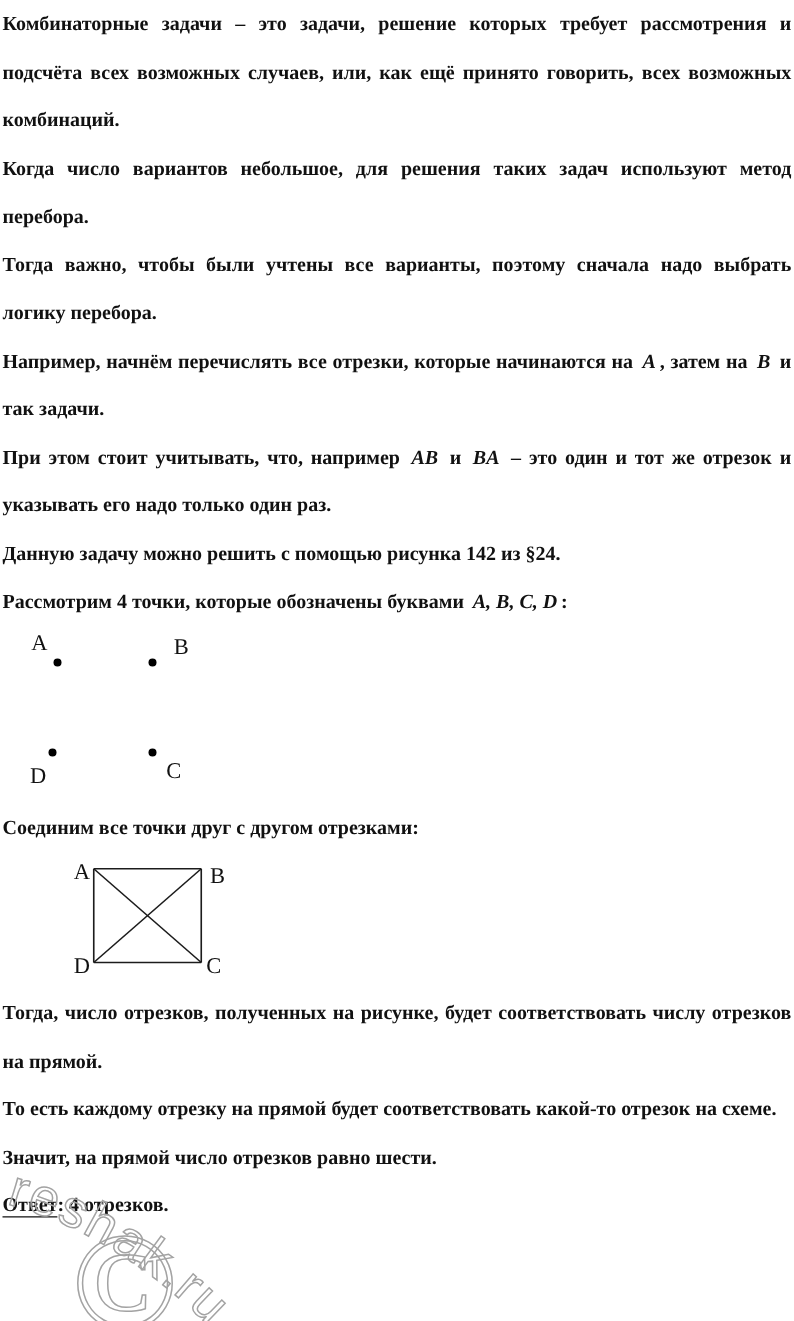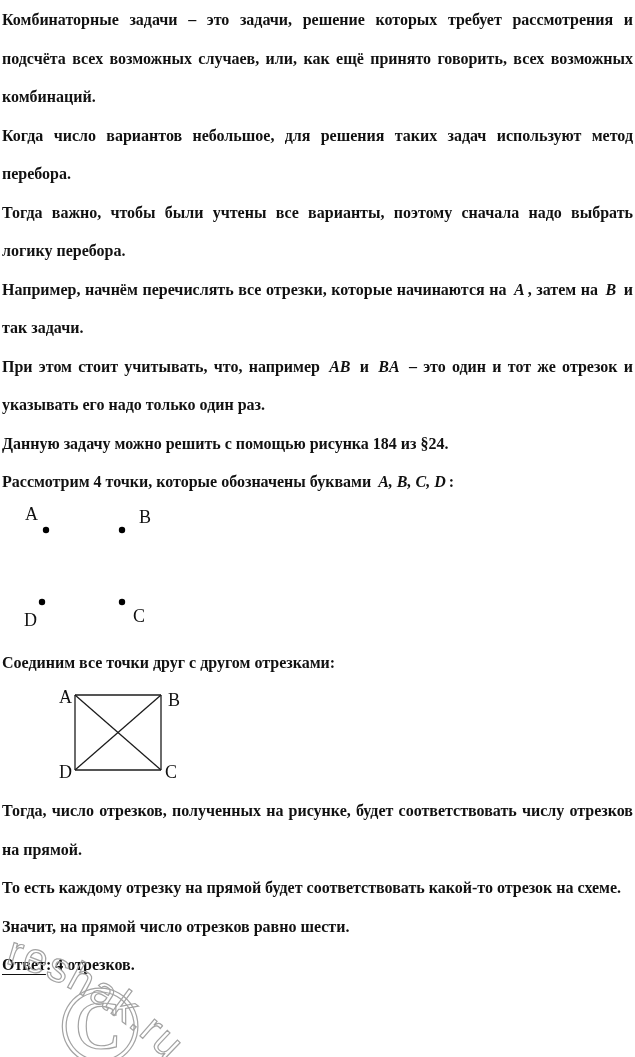--- a/index.html
+++ b/index.html
@@ -51,21 +51,21 @@
 <body>
 
 <div class="doc">
 
   <div id="sec-intro">
       <p class="para"><span>Комбинаторные задачи – это задачи, решение которых требует рассмотрения и подсчёта всех возможных случаев, или, как ещё принято говорить, всех возможных комбинаций.</span></p>
       <p class="para"><span>Когда число вариантов небольшое, для решения таких задач используют метод перебора.</span></p>
       <p class="para"><span>Тогда важно, чтобы были учтены все варианты, поэтому сначала надо выбрать логику перебора.</span></p>
       <p class="para"><span>Например, начнём перечислять все отрезки, которые начинаются на </span><span class="it">A</span><span>, затем на </span><span class="it">B</span><span> и так задачи.</span></p>
       <p class="para"><span>При этом стоит учитывать, что, например </span><span class="it">AB</span><span> и </span><span class="it">BA</span><span> – это один и тот же отрезок и указывать его надо только один раз.</span></p>
-      <p class="para"><span>Данную задачу можно решить с помощью рисунка 184 из §24.</span></p>
+      <p class="para"><span>Данную задачу можно решить с помощью рисунка 142 из §24.</span></p>
       <p class="para"><span>Рассмотрим 4 точки, которые обозначены буквами </span><span class="it">A, B, C, D</span><span>:</span></p>
     </div>
 
   <div class="fig">
     <svg width="635" height="142" viewBox="0 0 635 142">
       <text x="23" y="18">A</text>
       <circle class="dot" cx="44" cy="28" r="3.2"></circle>
       <text x="137" y="21">B</text>
       <circle class="dot" cx="120" cy="28" r="3.2"></circle>
       <circle class="dot" cx="40" cy="100" r="3.2"></circle>

